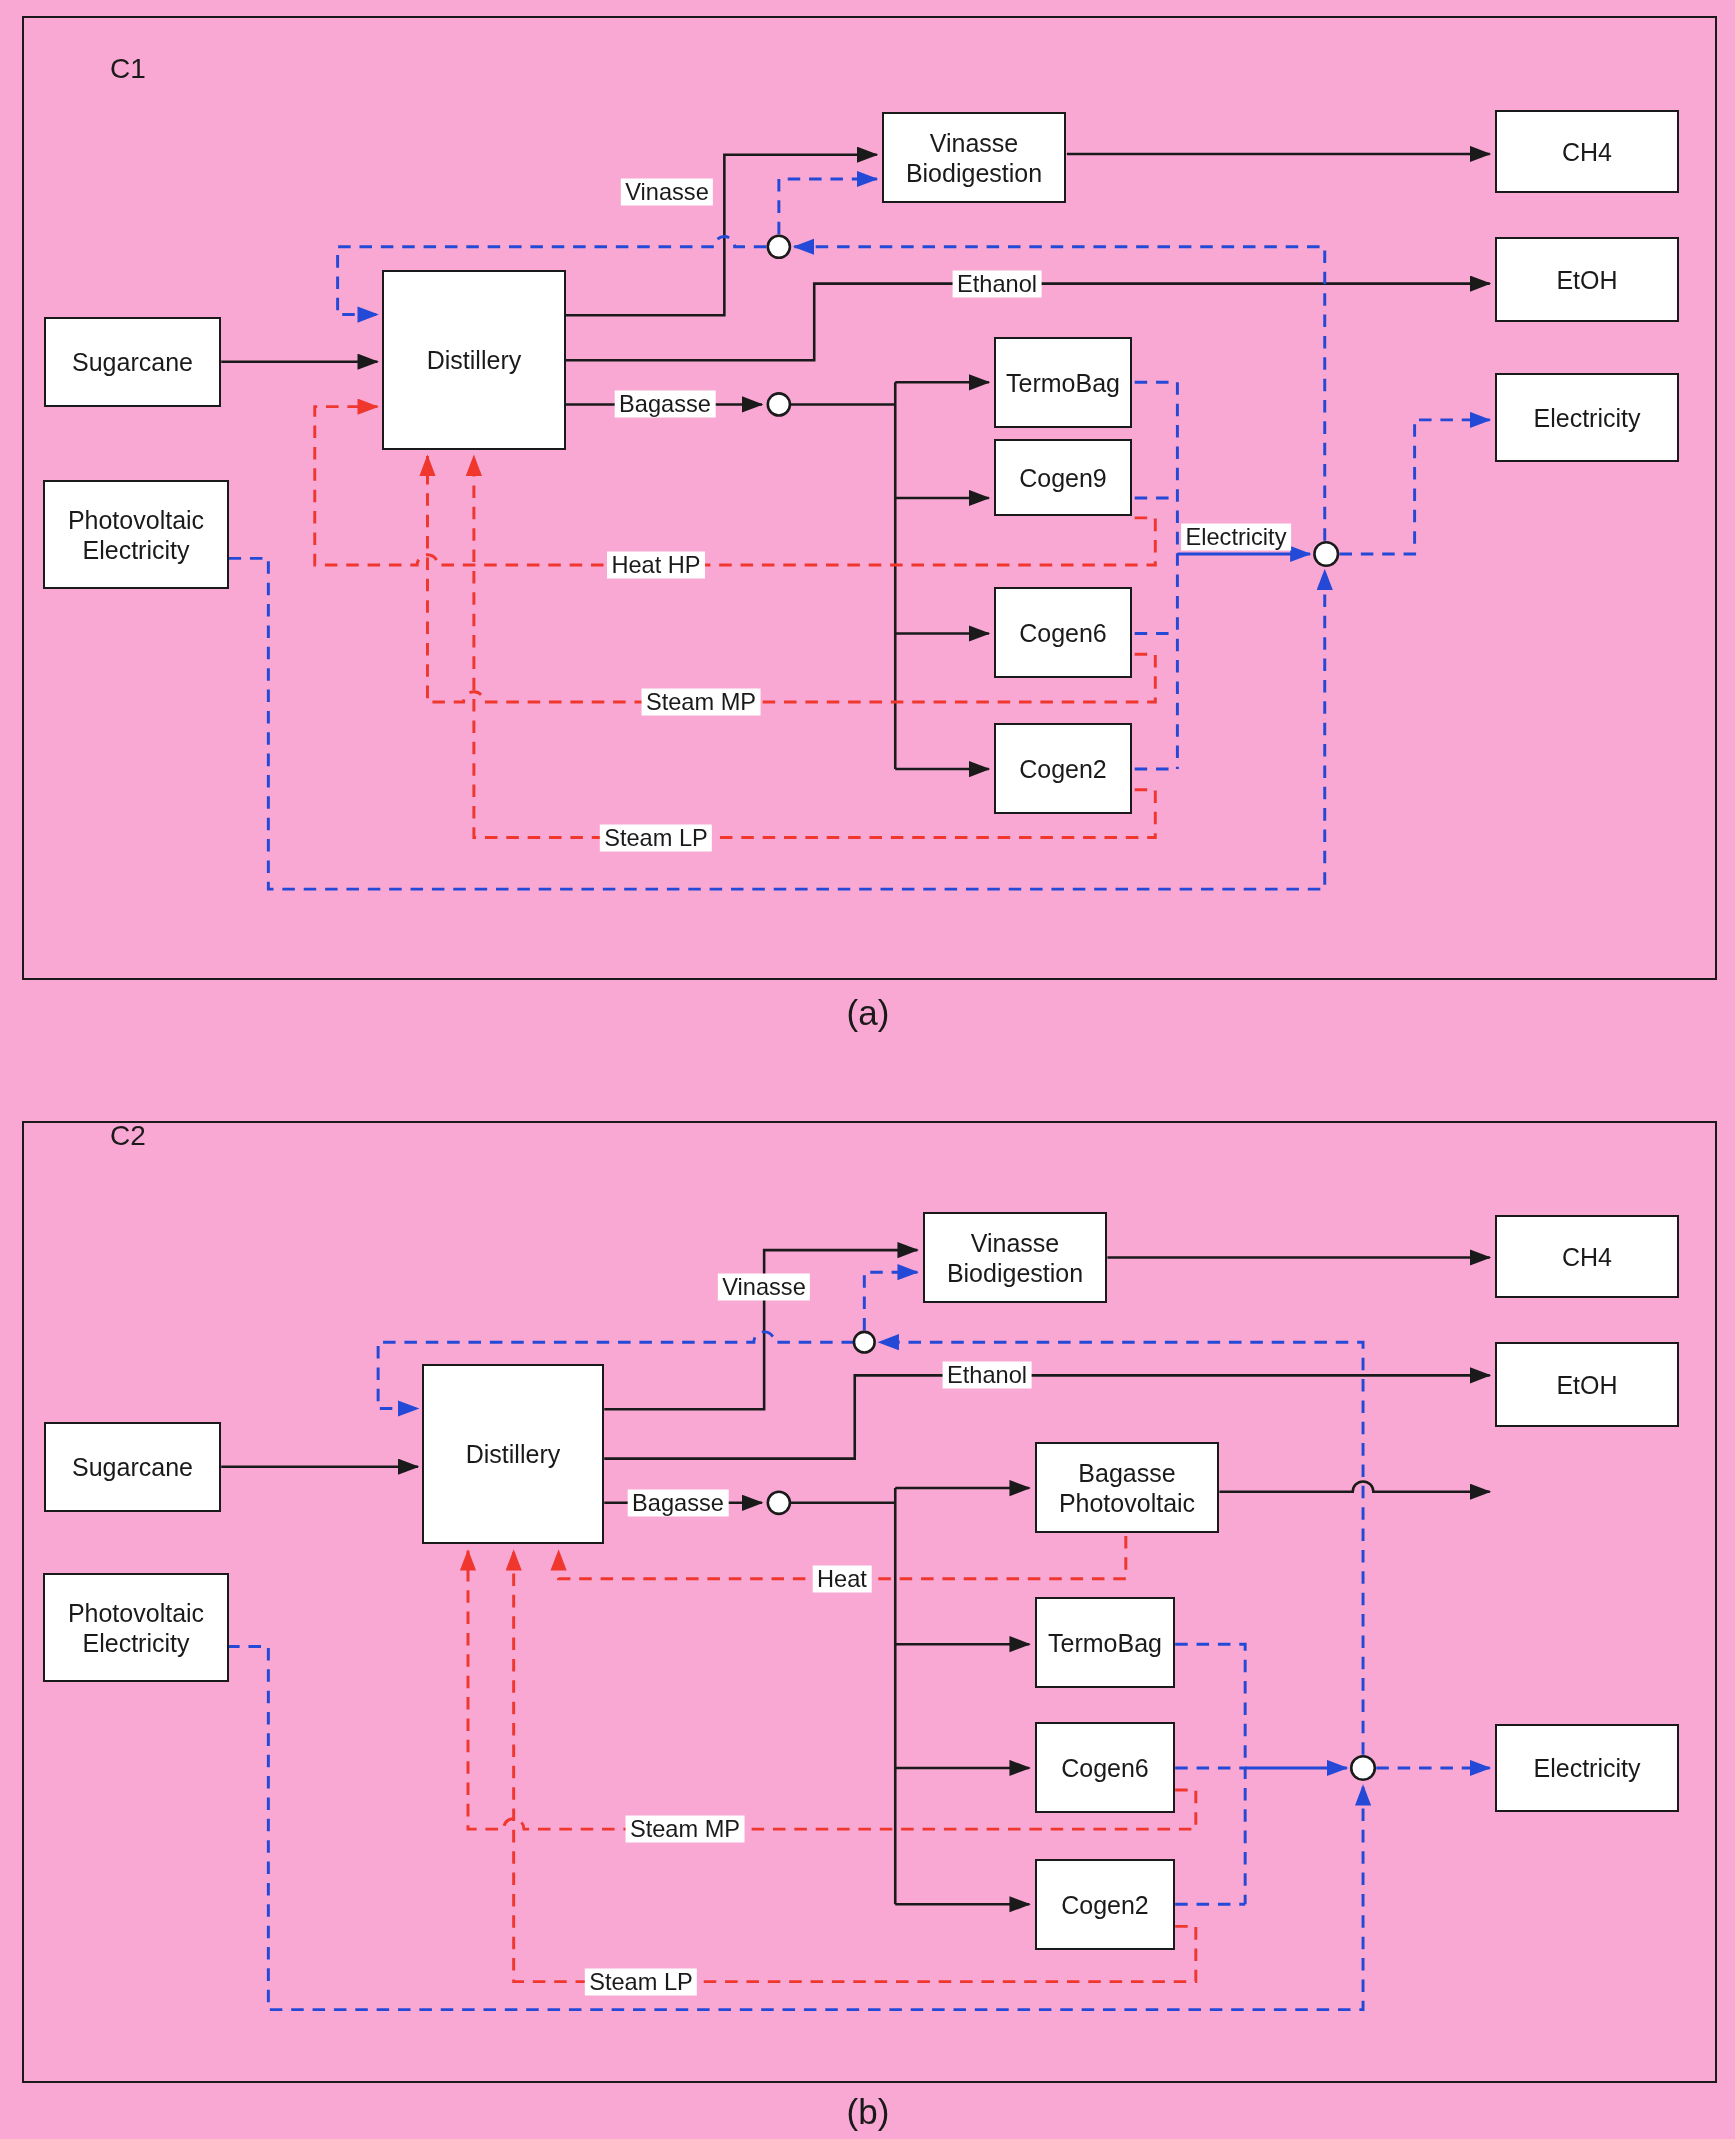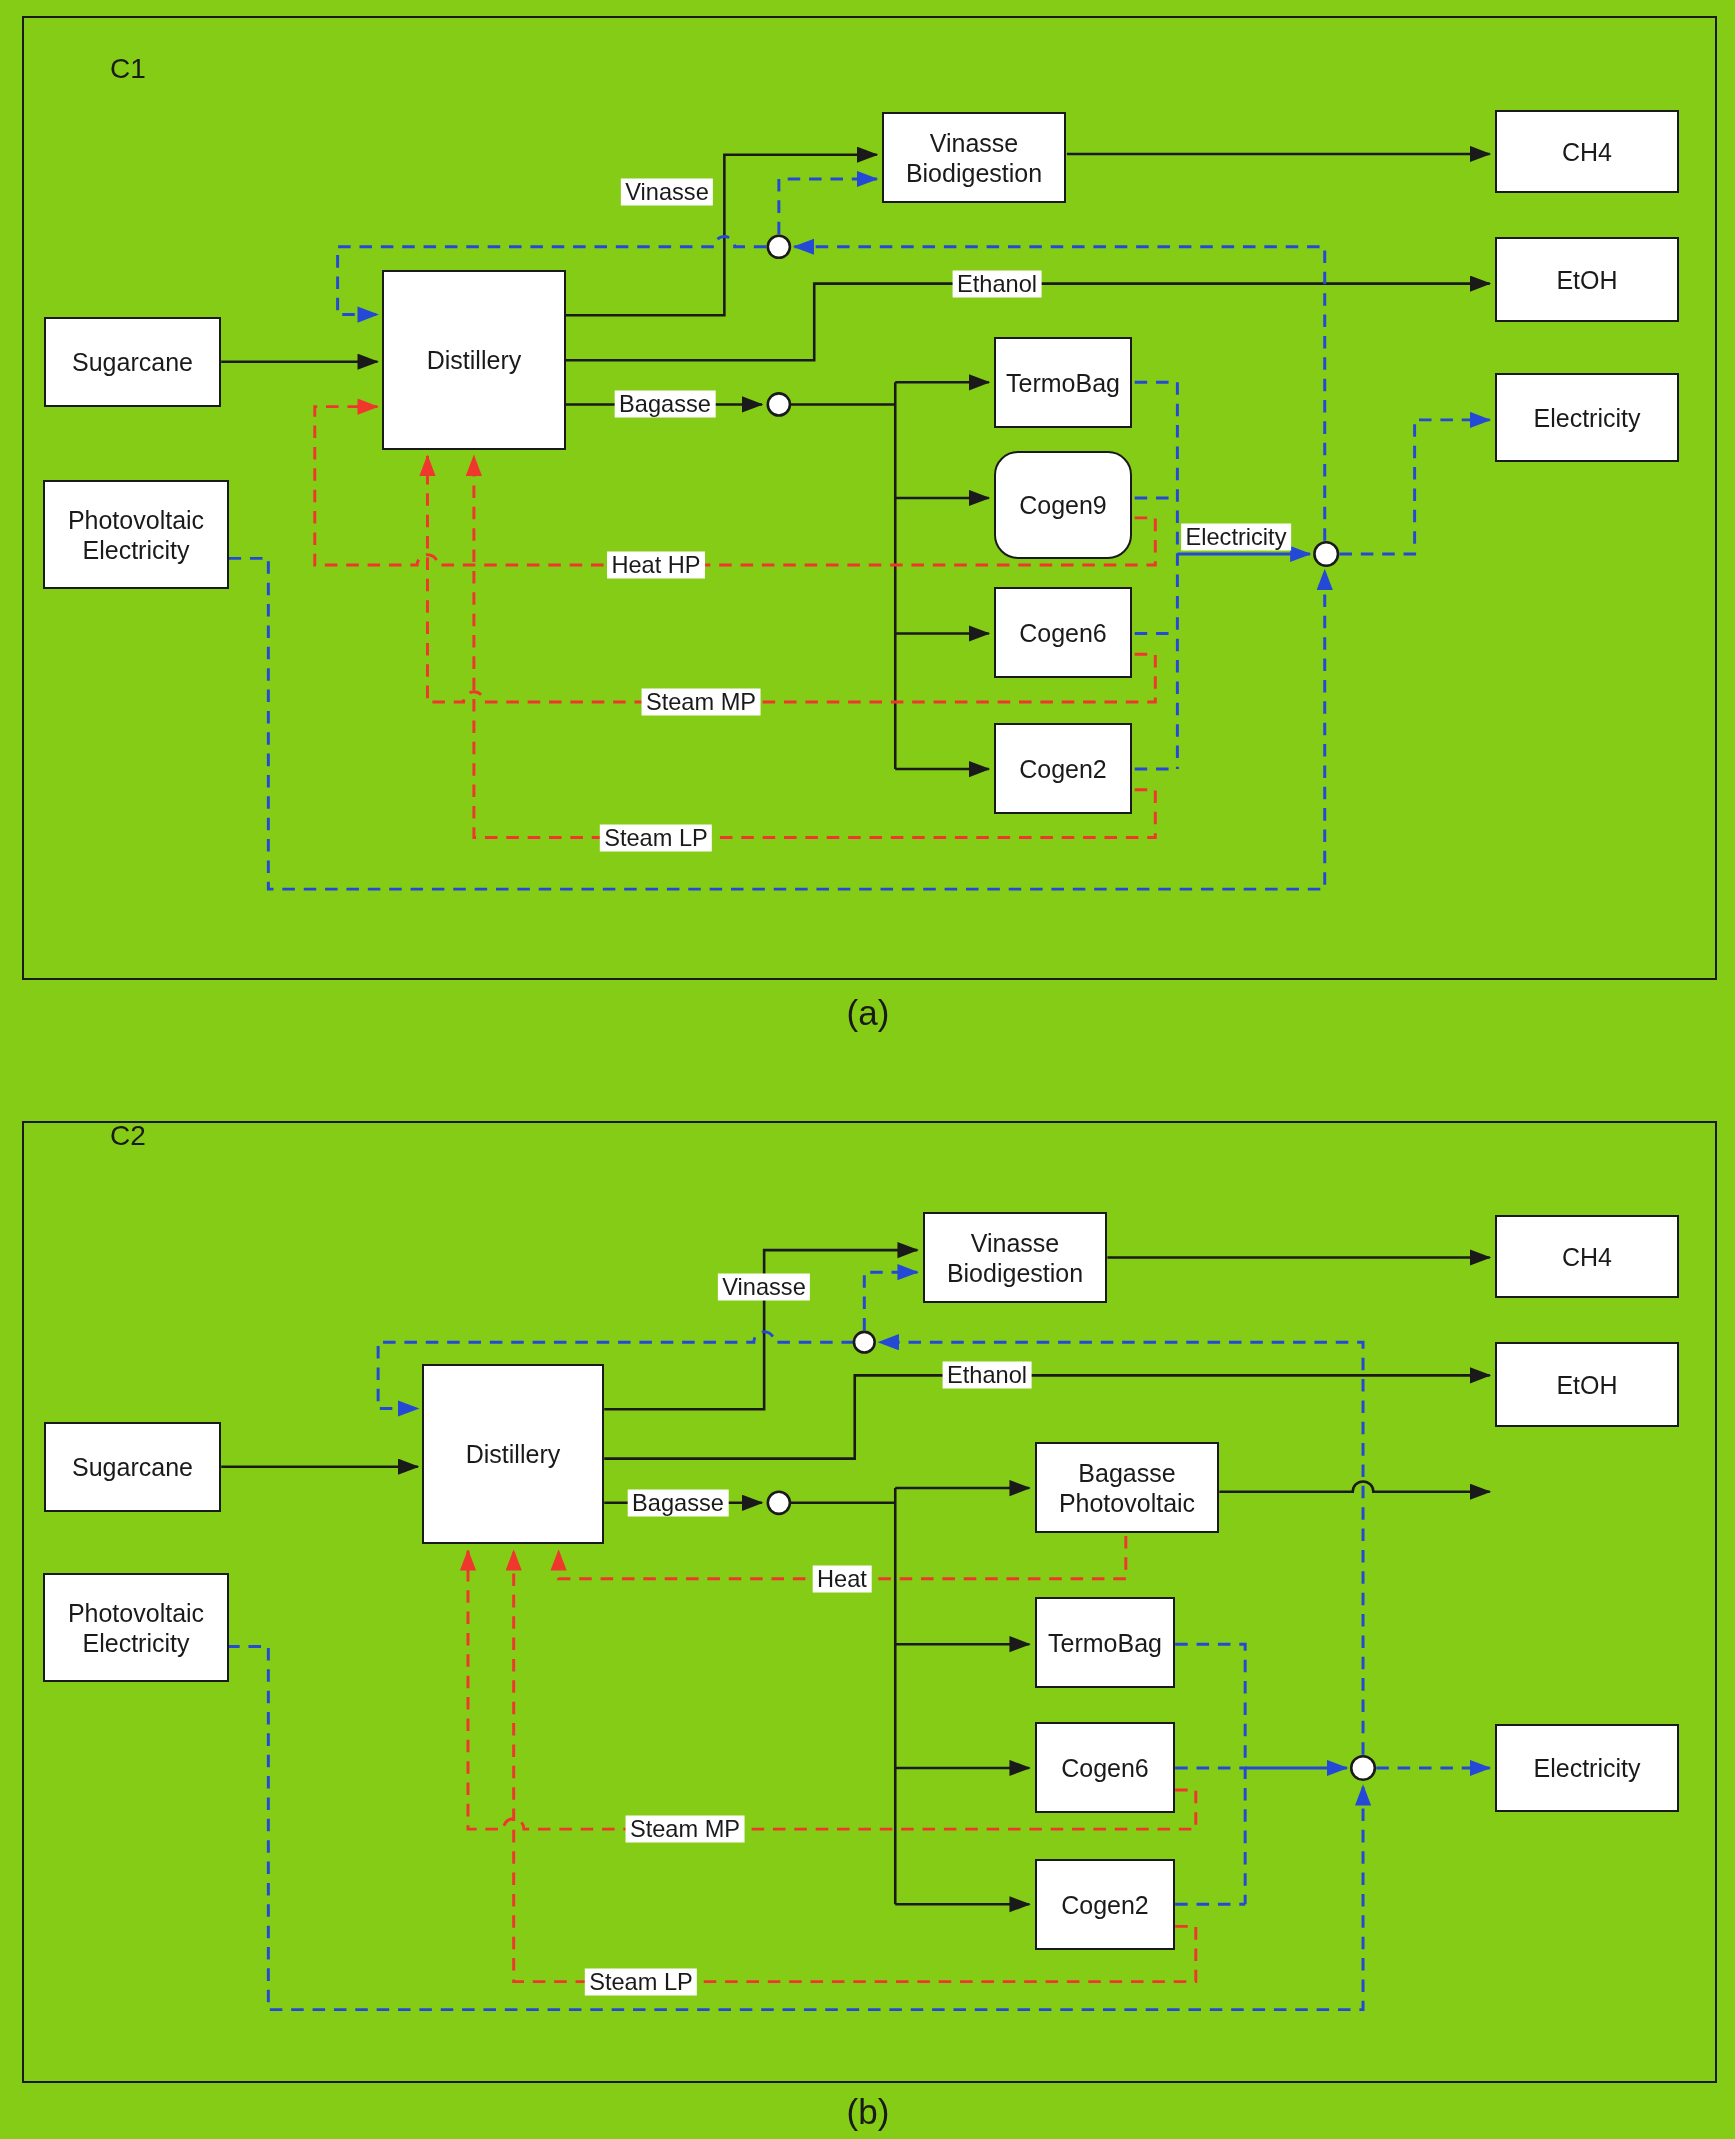--- a/index.html
+++ b/index.html
@@ -1,16 +1,16 @@
 <!DOCTYPE html>
 <html style="font-size:11.8px"><head>
 <meta charset="utf-8">
 <style>
   html,body{margin:0;padding:0;background:#ffffff;}
-  #page{position:relative;width:1736px;height:2140px;background:#84cc16;
+  #page{position:relative;width:1736px;height:2140px;background:#f9a8d4;
         font-family:"Liberation Sans", sans-serif;color:#1a1a1a;overflow:hidden;}
   .panel{position:absolute;border:2.9px solid #1a1a1a;background:transparent;}
   #svg-layer{position:absolute;left:0;top:0;width:1736px;height:2140px;}
   .node{position:absolute;border:2.2px solid #1a1a1a;background:#ffffff;
         display:flex;align-items:center;justify-content:center;text-align:center;
         font-size:25px;line-height:1.2;box-sizing:border-box;}
   .tag{position:absolute;font-size:28px;}
   .caption{position:absolute;font-size:35px;transform:translateX(-50%);}
   .flow-label{position:absolute;font-size:23.6px;background:#ffffff;padding:0 4.4px;
               transform:translate(-50%,-50%);white-space:nowrap;}
@@ -123,21 +123,21 @@
   </div>
   <div class="node" style="left:882px;top:112px;width:184px;height:91px;">
     <span>
         <span style="display:block">Vinasse</span>
         <span style="display:block">Biodigestion</span>
       </span>
   </div>
   <div class="node" style="left:994px;top:337px;width:138px;height:91px;">
     <span>TermoBag</span>
   </div>
-  <div class="node" style="left:994px;top:451px;width:138px;height:108px;border-radius:24px;">
+  <div class="node" style="left:994px;top:439px;width:138px;height:77px;">
     <span>Cogen9</span>
   </div>
   <div class="node" style="left:994px;top:587px;width:138px;height:91px;">
     <span>Cogen6</span>
   </div>
   <div class="node" style="left:994px;top:723px;width:138px;height:91px;">
     <span>Cogen2</span>
   </div>
   <div class="node" style="left:1495px;top:110px;width:184px;height:83px;">
     <span>CH4</span>

